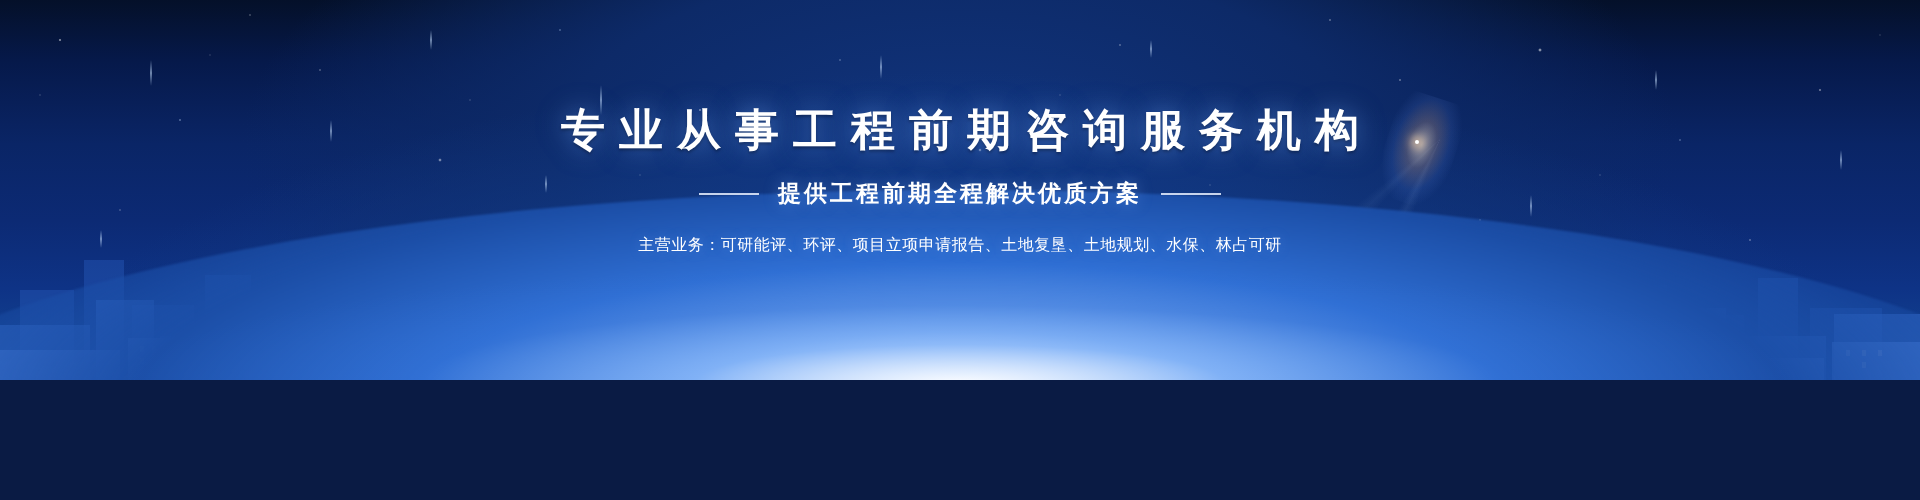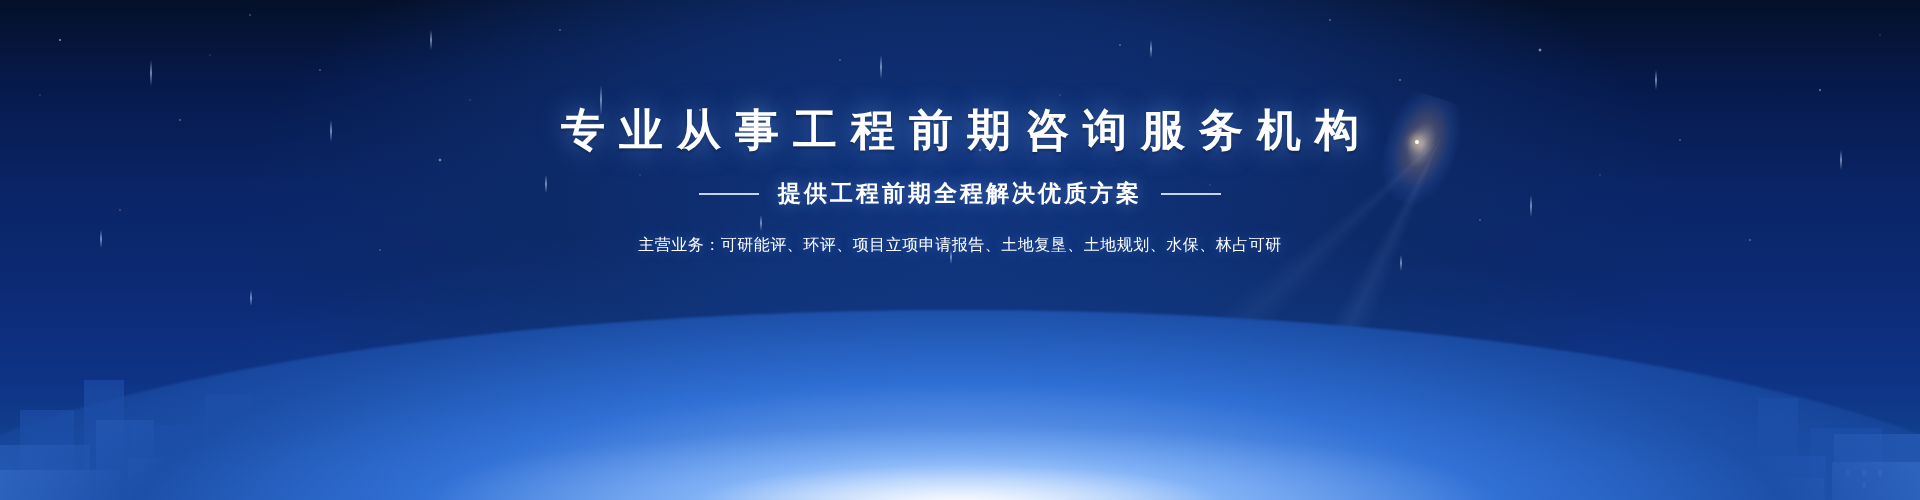--- a/index.html
+++ b/index.html
@@ -1,21 +1,21 @@
 <!DOCTYPE html>
 <html><head>
 <meta charset="utf-8">
 <style>
   html,body{margin:0;padding:0;background:#0a1b44;}
   *{box-sizing:border-box;}
 
   .banner{
     position:relative;
     width:1920px;
-    height:500px;
+    height:380px;
     overflow:hidden;
     font-family:"Liberation Sans","DejaVu Sans",sans-serif;
     background:
       radial-gradient(ellipse 1400px 520px at 50% 112%, #2e6fd8 0%, #1f52b4 18%, #123a86 38%, rgba(10,30,85,0) 68%),
       radial-gradient(ellipse 900px 420px at 50% 40%, #11357f 0%, #0d2a68 45%, rgba(8,24,70,0) 80%),
       linear-gradient(180deg, #041029 0%, #06194a 16%, #0a2566 38%, #0c2a74 58%, #0e3386 76%, #12418f 90%, #1b58ad 100%);
   }
 
   
   .stars,.stars2,.streaks{position:absolute;inset:0;pointer-events:none;}

